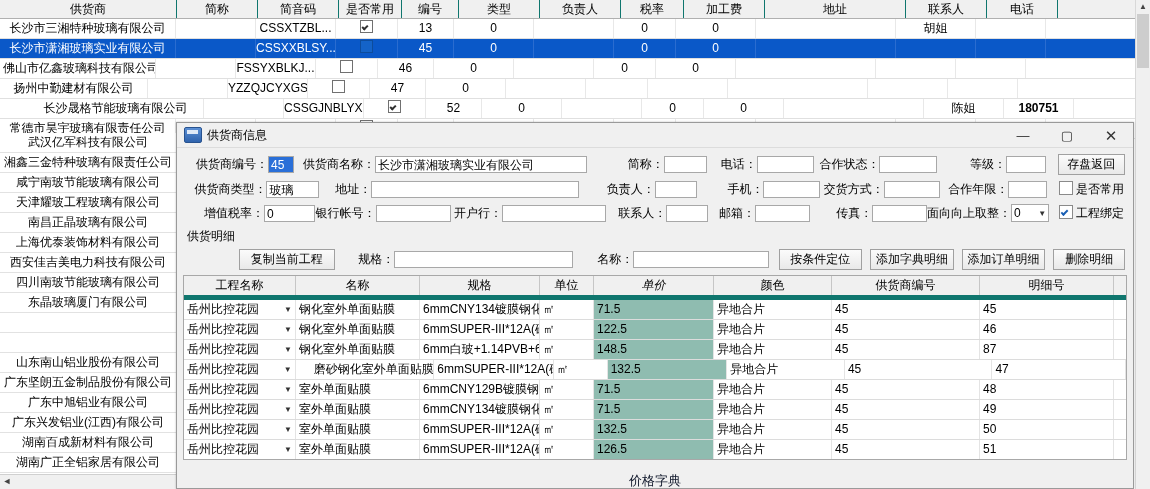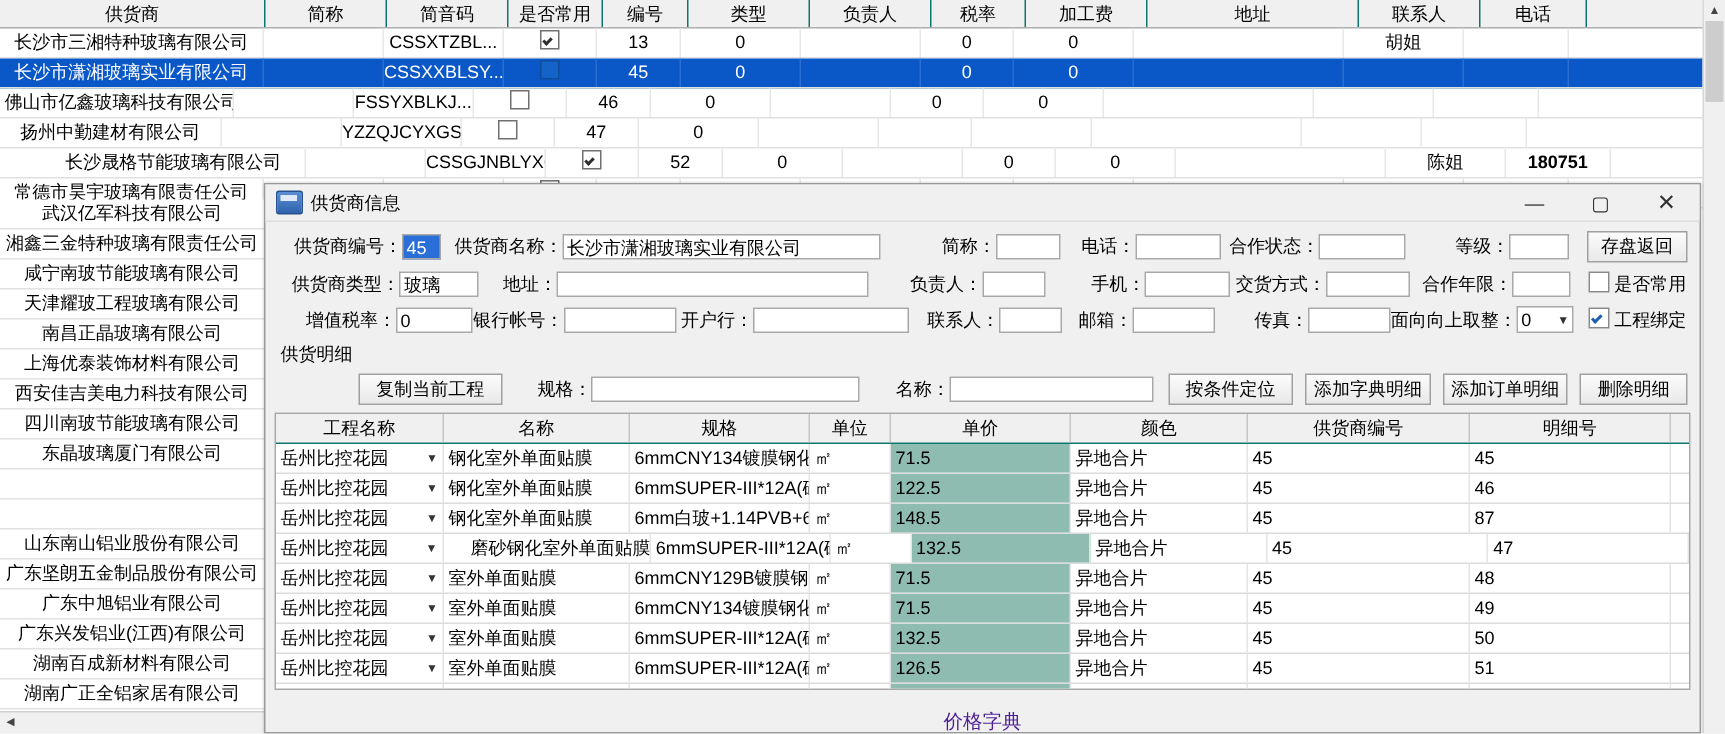--- a/index.html
+++ b/index.html
@@ -47,28 +47,28 @@
   .btn{height:21px;border:1px solid #a0a0a0;background:linear-gradient(#fbfbfb,#e9e9e9);font-size:12px;line-height:19px;text-align:center;box-sizing:border-box;}
   .cbx{display:inline-block;width:12px;height:12px;border:1px solid #8a8a8a;background:#fff;vertical-align:-2px;position:relative;margin-right:3px;}
   .cbx.on:after{content:"";position:absolute;left:1px;top:4px;width:5px;height:2px;border-left:2px solid #1a5fb4;border-bottom:2px solid #1a5fb4;transform:rotate(-45deg);}
   .sel-box{height:18px;border:1px solid #a8a8a8;background:#fff;font-size:12px;line-height:17px;padding:0 2px;box-sizing:border-box;display:flex;align-items:center;}
   .sel-box .cv{margin-left:auto;font-size:8px;color:#333;}
 
   .sect-title{font-size:12px;margin:2px 0 4px 2px;}
 
   
   #grid{margin:0 6px;border:1px solid #a8a8a8;background:#fff;height:185px;box-sizing:border-box;position:relative;overflow:hidden;}
-  #grid .ghead{display:flex;height:19px;background:#f0f0f0;border-bottom:1px solid #0f766e;}
+  #grid .ghead{display:flex;height:19px;background:#f0f0f0;border-bottom:5px solid #0f766e;}
   #grid .ghead .gc{border-right:1px solid #c6c6c6;text-align:center;line-height:19px;font-size:12px;box-sizing:border-box;overflow:hidden;white-space:nowrap;}
   #grid .grow{display:flex;height:19px;border-bottom:1px solid #dcdcdc;}
   #grid .grow .gc{border-right:1px solid #e4e4e4;line-height:19px;font-size:12px;box-sizing:border-box;padding:0 3px;overflow:hidden;white-space:nowrap;}
   .combo{display:flex;align-items:center;width:100%;height:100%;}
   .combo .cv{margin-left:auto;font-size:8px;color:#333;padding-left:4px;}
   .price{background:#8fbcb0;}
-  #bottom-note{text-align:center;color:#4c1d95;font-size:13px;margin-top:12px;}
+  #bottom-note{text-align:center;color:#0f172a;font-size:13px;margin-top:12px;}
 </style>
 </head>
 <body>
 
 <div id="bg-grid">
   <div class="bg-head" id="bgHead">
       <div class="hc" style="width: 176px;">供货商</div>
       <div class="hc" style="width: 80px;">简称</div>
       <div class="hc" style="width: 80px;">简音码</div>
       <div class="hc" style="width: 62px;">是否常用</div>
@@ -284,21 +284,21 @@
       <div class="btn" style="width:72px;margin-left:8px">删除明细</div>
     </div>
   </div>
 
   <div id="grid">
     <div class="ghead" id="gHead">
         <div class="gc" style="width: 112px;">工程名称</div>
         <div class="gc" style="width: 124px;">名称</div>
         <div class="gc" style="width: 120px;">规格</div>
         <div class="gc" style="width: 54px;">单位</div>
-        <div class="gc" style="width: 120px;">单价</div>
+        <div class="gc" style="width: 120px; font-style: italic;">单价</div>
         <div class="gc" style="width: 118px;">颜色</div>
         <div class="gc" style="width: 148px;">供货商编号</div>
         <div class="gc" style="width: 134px;">明细号</div>
       </div>
     <div id="gRows">
         <div class="grow">
           <div class="gc" style="width: 112px;">
             <span class="combo">
               <span>岳州比控花园</span>
               <span class="cv">▼</span>

